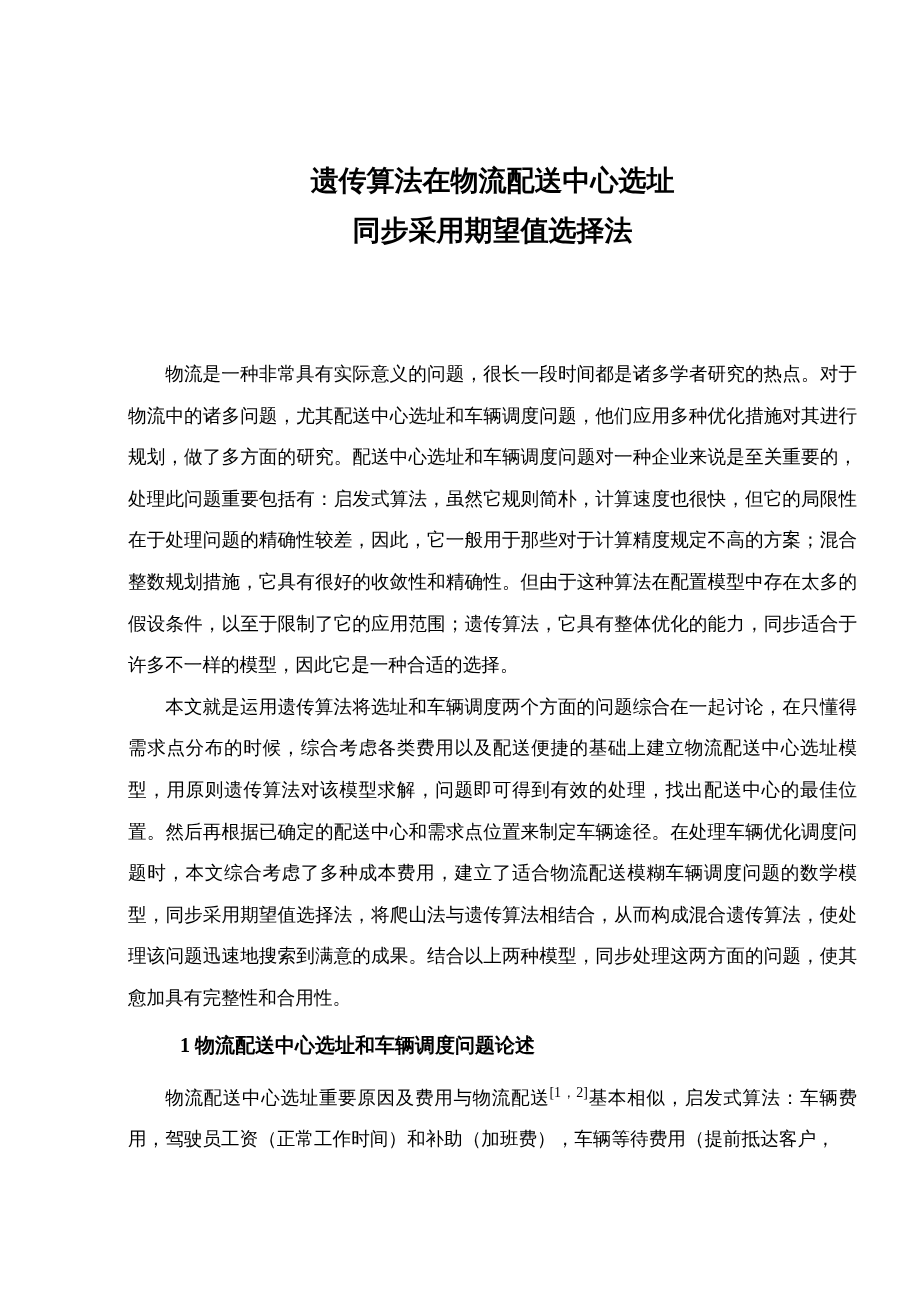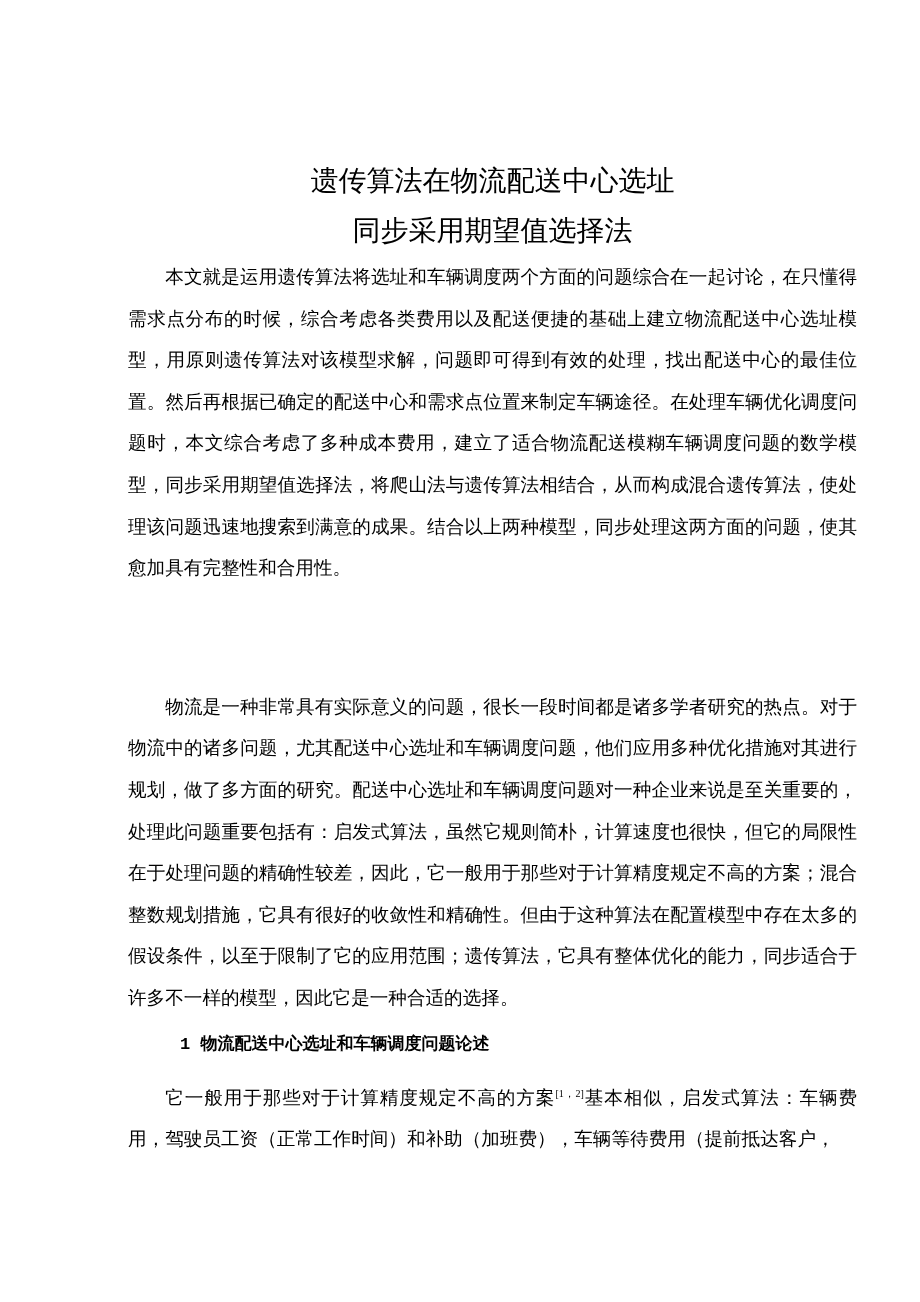--- a/index.html
+++ b/index.html
@@ -14,67 +14,67 @@
   }
   .content {
     position: absolute;
     left: 128px;
     top: 0;
     width: 729px;
   }
   .doc-title {
     margin: 156px 0 0 0;
     font-family: "Liberation Sans", "DejaVu Sans", sans-serif;
-    font-weight: normal;
+    font-weight: bold;
     font-size: 28px;
     line-height: 50px;
     text-align: center;
     color: #000;
   }
   .title-line { display: block; }
   .body-para {
     margin: 0;
     font-family: "Liberation Serif", "DejaVu Serif", serif;
     font-size: 18.6px;
     line-height: 41.6px;
     text-align: justify;
     text-justify: inter-ideograph;
     text-indent: 2em;
     color: #000;
     word-break: break-all;
   }
   .body-para.first { margin-top: 97px; }
   .section-heading {
     margin: 2px 0 8px 0;
-    font-family: Liberation Mono, monospace;
+    font-family: Liberation Serif, serif;
     font-weight: bold;
-    font-size: 17px;
+    font-size: 20px;
     line-height: 48px;
     text-indent: 52px;
     color: #000;
   }
   sup.citation {
-    font-size: 10px;
+    font-size: 14px;
     line-height: 0;
     vertical-align: super;
   }
 </style>
 </head>
 <body>
 
 <div class="page">
   <div class="content">
 
     <h1 class="doc-title">
       <span class="title-line">遗传算法在物流配送中心选址</span>
       <span class="title-line">同步采用期望值选择法</span>
     </h1>
 
+    <p class="body-para first">物流是一种非常具有实际意义的问题，很长一段时间都是诸多学者研究的热点。对于物流中的诸多问题，尤其配送中心选址和车辆调度问题，他们应用多种优化措施对其进行规划，做了多方面的研究。配送中心选址和车辆调度问题对一种企业来说是至关重要的，处理此问题重要包括有：启发式算法，虽然它规则简朴，计算速度也很快，但它的局限性在于处理问题的精确性较差，因此，它一般用于那些对于计算精度规定不高的方案；混合整数规划措施，它具有很好的收敛性和精确性。但由于这种算法在配置模型中存在太多的假设条件，以至于限制了它的应用范围；遗传算法，它具有整体优化的能力，同步适合于许多不一样的模型，因此它是一种合适的选择。</p>
+
     <p class="body-para">本文就是运用遗传算法将选址和车辆调度两个方面的问题综合在一起讨论，在只懂得需求点分布的时候，综合考虑各类费用以及配送便捷的基础上建立物流配送中心选址模型，用原则遗传算法对该模型求解，问题即可得到有效的处理，找出配送中心的最佳位置。然后再根据已确定的配送中心和需求点位置来制定车辆途径。在处理车辆优化调度问题时，本文综合考虑了多种成本费用，建立了适合物流配送模糊车辆调度问题的数学模型，同步采用期望值选择法，将爬山法与遗传算法相结合，从而构成混合遗传算法，使处理该问题迅速地搜索到满意的成果。结合以上两种模型，同步处理这两方面的问题，使其愈加具有完整性和合用性。</p>
-
-    <p class="body-para first">物流是一种非常具有实际意义的问题，很长一段时间都是诸多学者研究的热点。对于物流中的诸多问题，尤其配送中心选址和车辆调度问题，他们应用多种优化措施对其进行规划，做了多方面的研究。配送中心选址和车辆调度问题对一种企业来说是至关重要的，处理此问题重要包括有：启发式算法，虽然它规则简朴，计算速度也很快，但它的局限性在于处理问题的精确性较差，因此，它一般用于那些对于计算精度规定不高的方案；混合整数规划措施，它具有很好的收敛性和精确性。但由于这种算法在配置模型中存在太多的假设条件，以至于限制了它的应用范围；遗传算法，它具有整体优化的能力，同步适合于许多不一样的模型，因此它是一种合适的选择。</p>
 
     <h2 class="section-heading">1 物流配送中心选址和车辆调度问题论述</h2>
 
-    <p class="body-para"><span>它一般用于那些对于计算精度规定不高的方案</span><sup class="citation">[1，2]</sup><span>基本相似，启发式算法：车辆费用，驾驶员工资（正常工作时间）和补助（加班费），车辆等待费用（提前抵达客户，</span></p>
+    <p class="body-para"><span>物流配送中心选址重要原因及费用与物流配送</span><sup class="citation">[1，2]</sup><span>基本相似，启发式算法：车辆费用，驾驶员工资（正常工作时间）和补助（加班费），车辆等待费用（提前抵达客户，</span></p>
 
   </div>
 </div>
 
 </body></html>

